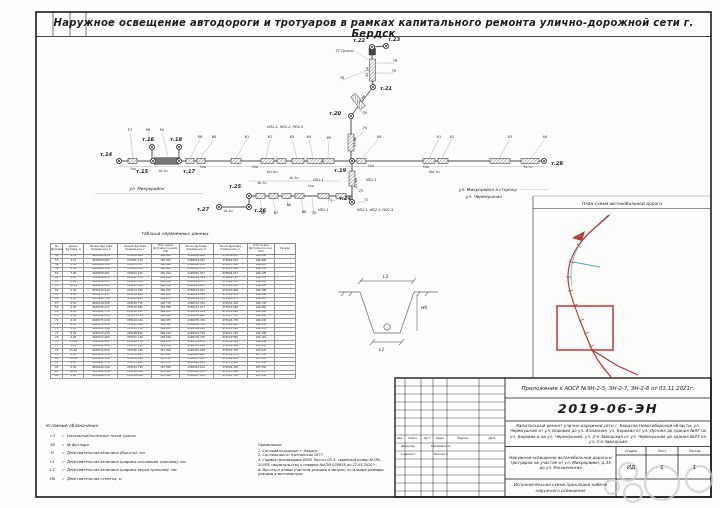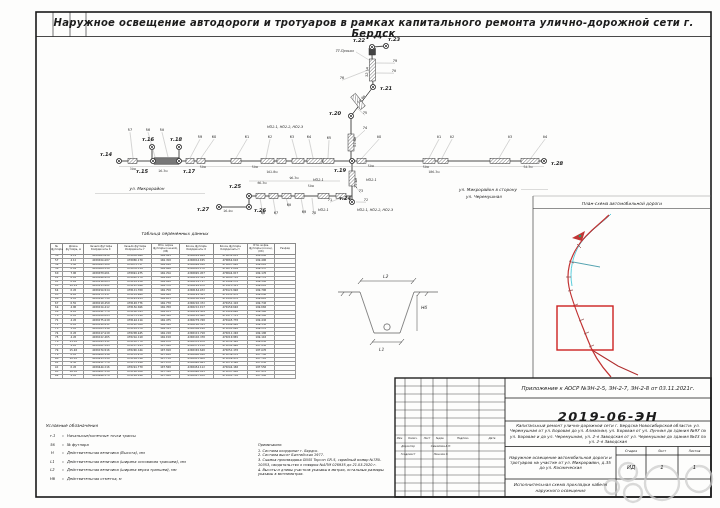--- a/index.html
+++ b/index.html
@@ -32,21 +32,21 @@
   .lg-key{width:13px;flex:0 0 13px;text-align:center;}
   .lg-dash{width:8px;flex:0 0 8px;text-align:center;}
 
   
   .notes{left:258px;top:443px;width:134px;font-size:3.5px;font-style:italic;line-height:1.35;}
   .notes .nt-title{margin-bottom:1px;}
 
   
   .st{position:absolute;font-style:italic;display:flex;align-items:center;justify-content:center;text-align:center;line-height:1.25;}
   .st-appendix{left:506px;top:379px;width:204px;height:18px;font-size:5.4px;}
-  .st-docnum{left:506px;top:398px;width:204px;height:38px;font-size:13px;font-weight:bold;letter-spacing:1.5px;}
+  .st-docnum{left:506px;top:398px;width:204px;height:22px;font-size:13px;font-weight:bold;letter-spacing:1.5px;}
   .st-project{left:508px;top:422px;width:200px;height:23px;font-size:4.1px;}
   .st-object{left:507px;top:448px;width:107px;height:29px;font-size:4.1px;}
   .st-sheettitle{left:507px;top:480px;width:107px;height:15px;font-size:4.2px;}
   .st-mini{font-size:3.2px;}
   .st-miniv{font-size:5.4px;}
   .st-grid{font-size:2.7px;}
 </style>
 </head>
 <body>
 

